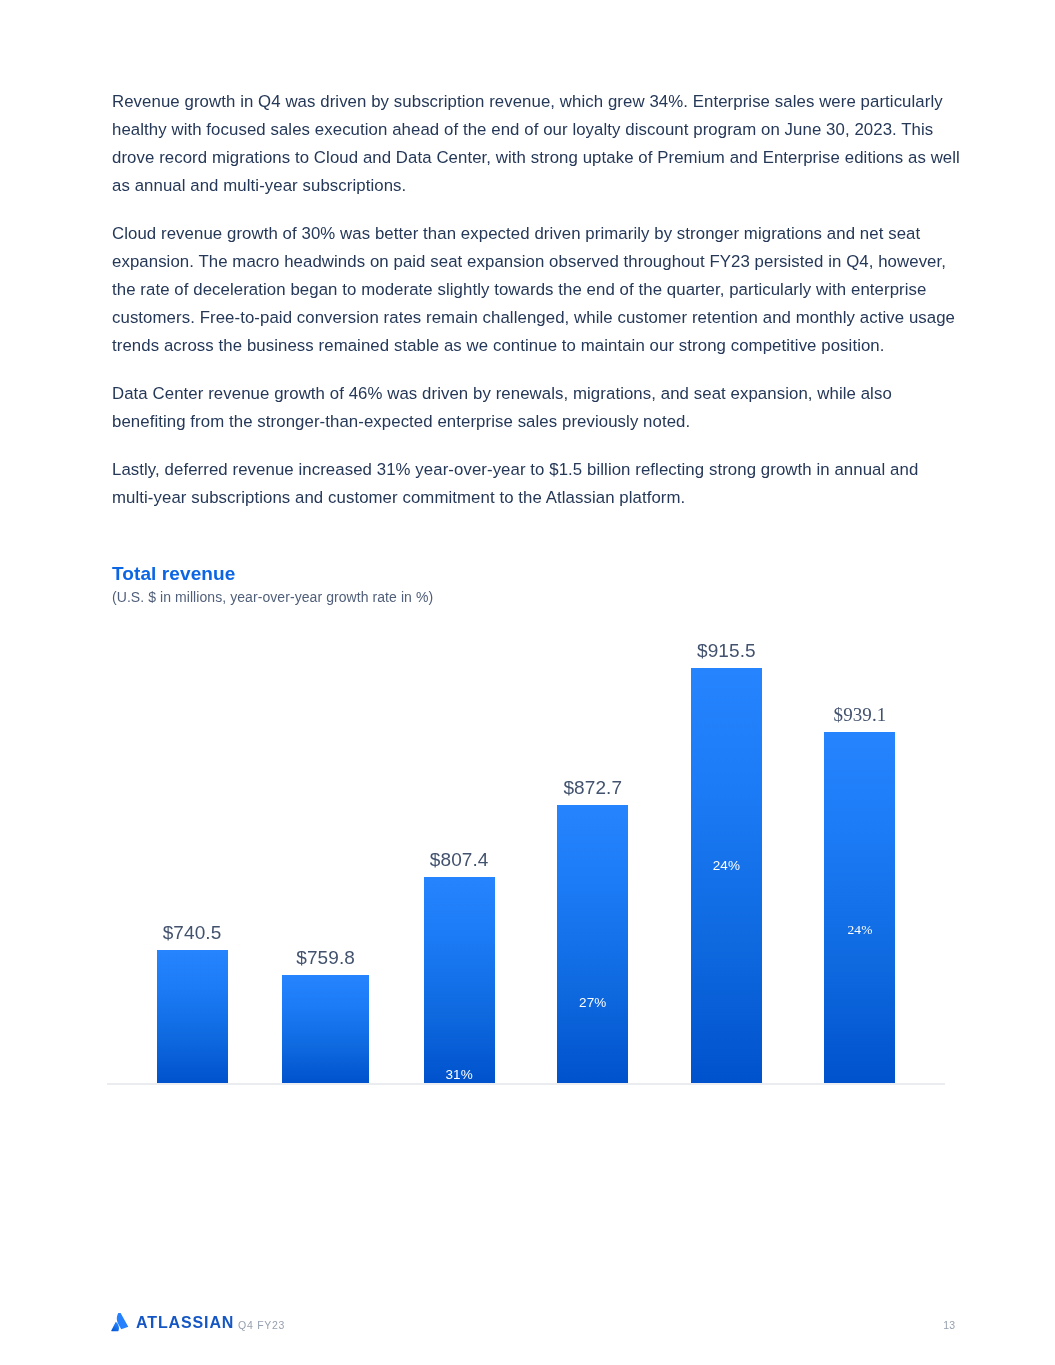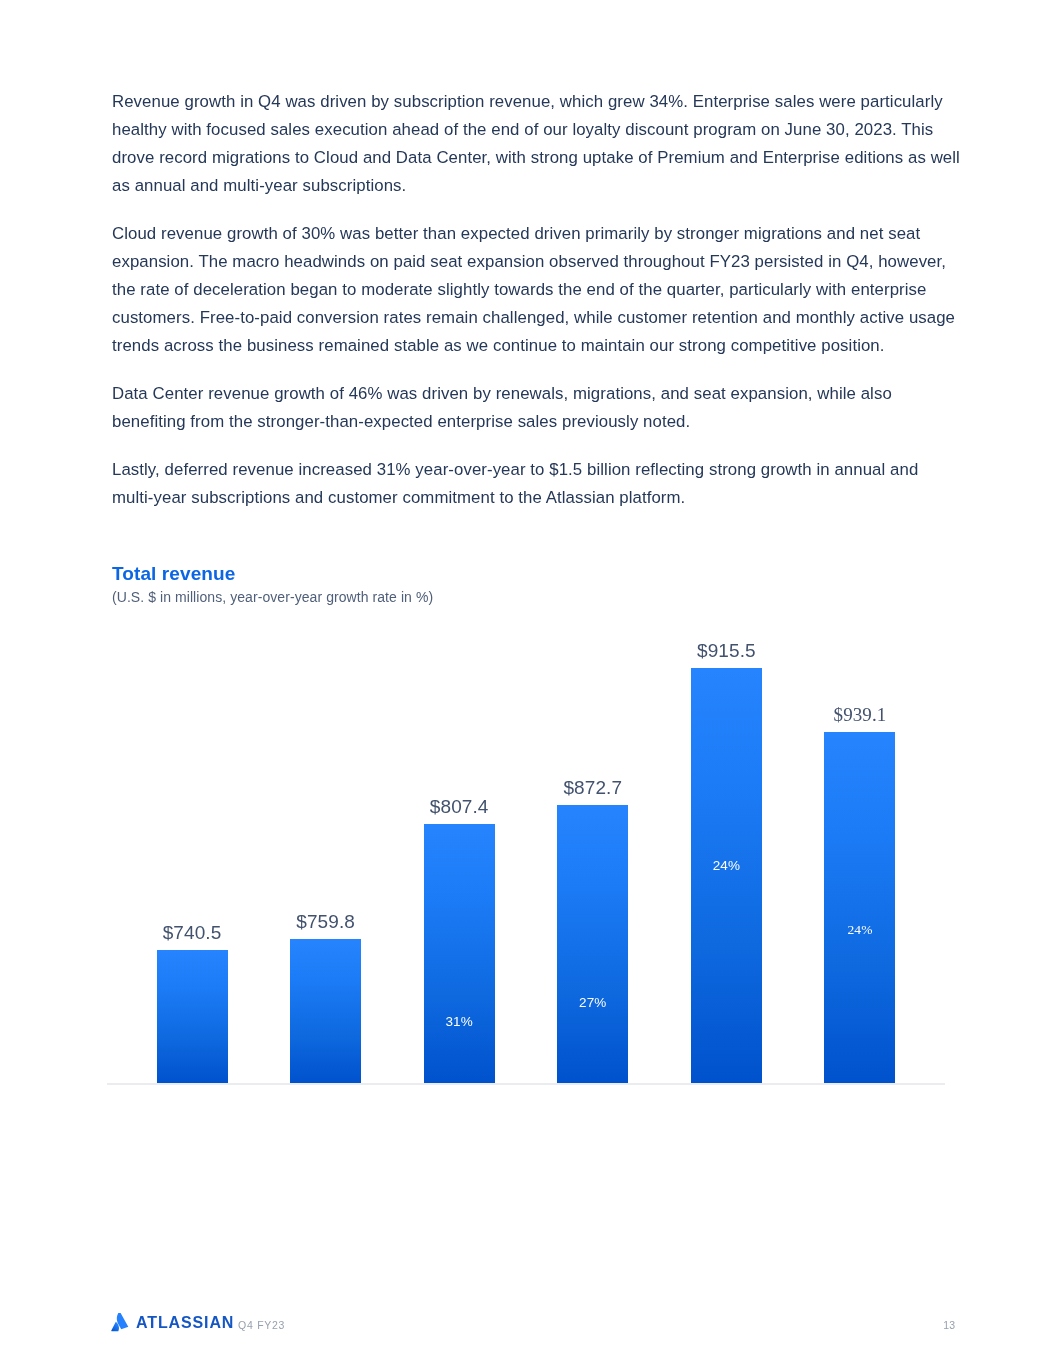--- a/index.html
+++ b/index.html
@@ -202,27 +202,27 @@
 
   <div class="plot">
     <div class="bars" id="bars-container">
         <div class="bar-col">
           <div class="bar" style="height: 133px; background: linear-gradient(rgb(38, 132, 255) 0%, rgb(27, 122, 245) 30%, rgb(15, 106, 224) 65%, rgb(0, 82, 204) 100%);">
             <span class="bar-value">$740.5</span>
             <span class="bar-growth">30%</span>
           </div>
         </div>
         <div class="bar-col">
-          <div class="bar" style="height: 144px; background: linear-gradient(rgb(38, 132, 255) 0%, rgb(27, 122, 245) 30%, rgb(15, 106, 224) 65%, rgb(0, 82, 204) 100%);">
+          <div class="bar" style="height: 108px; background: linear-gradient(rgb(38, 132, 255) 0%, rgb(27, 122, 245) 30%, rgb(15, 106, 224) 65%, rgb(0, 82, 204) 100%); padding-left: 16px;">
             <span class="bar-value">$759.8</span>
             <span class="bar-growth">36%</span>
           </div>
         </div>
         <div class="bar-col">
-          <div class="bar" style="height: 259px; background: linear-gradient(rgb(38, 132, 255) 0%, rgb(27, 122, 245) 30%, rgb(15, 106, 224) 65%, rgb(0, 82, 204) 100%);">
+          <div class="bar" style="height: 206px; background: linear-gradient(rgb(38, 132, 255) 0%, rgb(27, 122, 245) 30%, rgb(15, 106, 224) 65%, rgb(0, 82, 204) 100%);">
             <span class="bar-value">$807.4</span>
             <span class="bar-growth">31%</span>
           </div>
         </div>
         <div class="bar-col">
           <div class="bar" style="height: 278px; background: linear-gradient(rgb(38, 132, 255) 0%, rgb(27, 122, 245) 30%, rgb(15, 106, 224) 65%, rgb(0, 82, 204) 100%);">
             <span class="bar-value">$872.7</span>
             <span class="bar-growth">27%</span>
           </div>
         </div>

